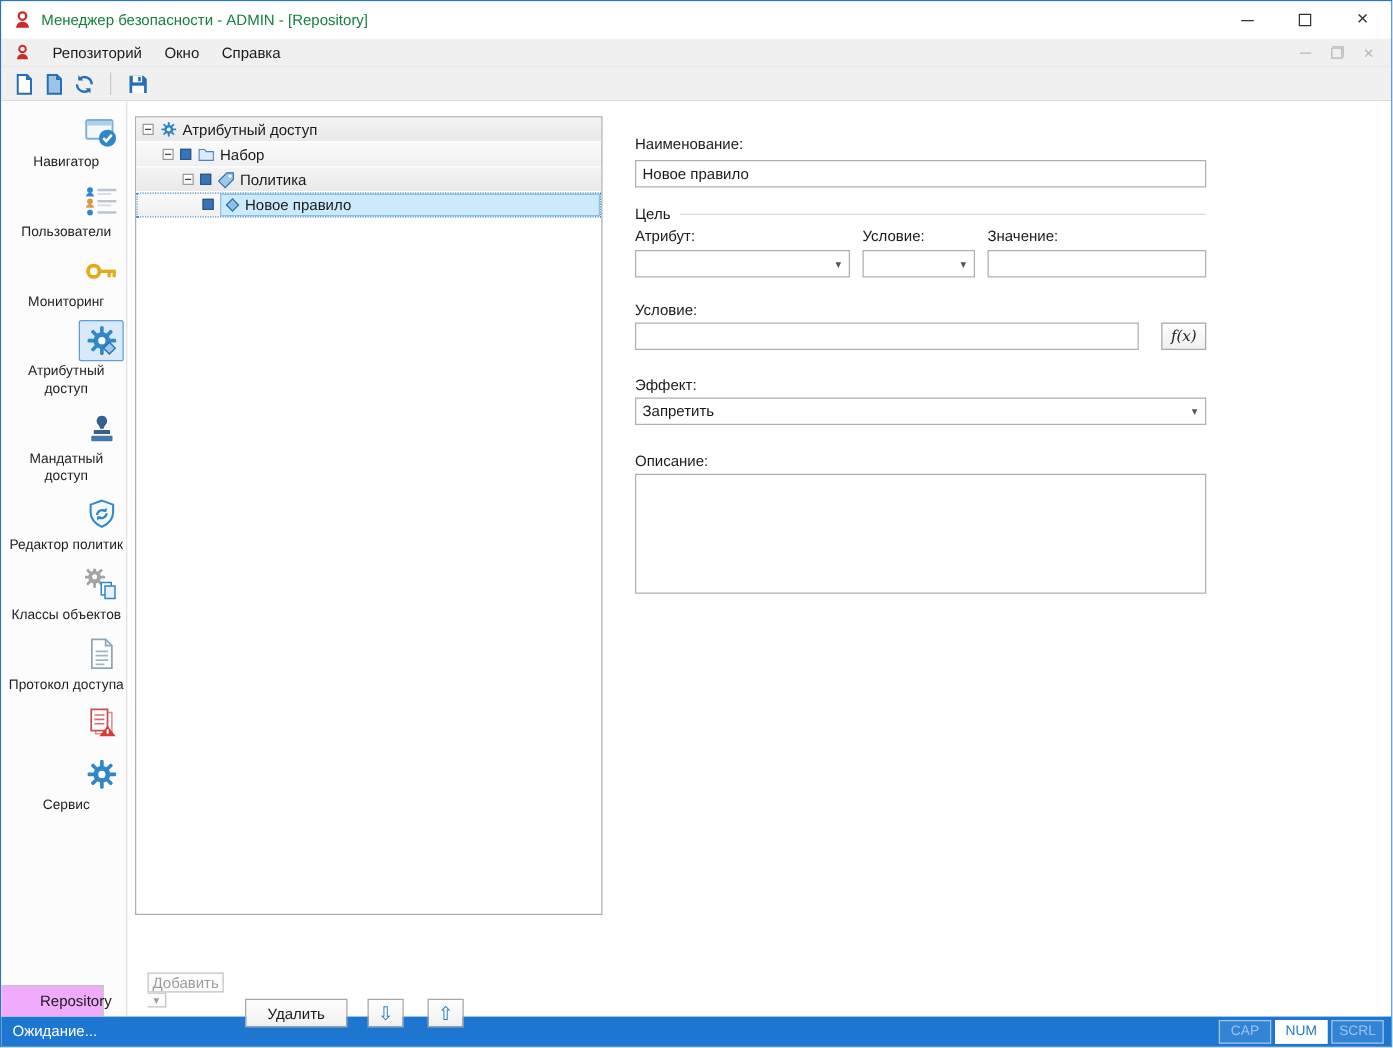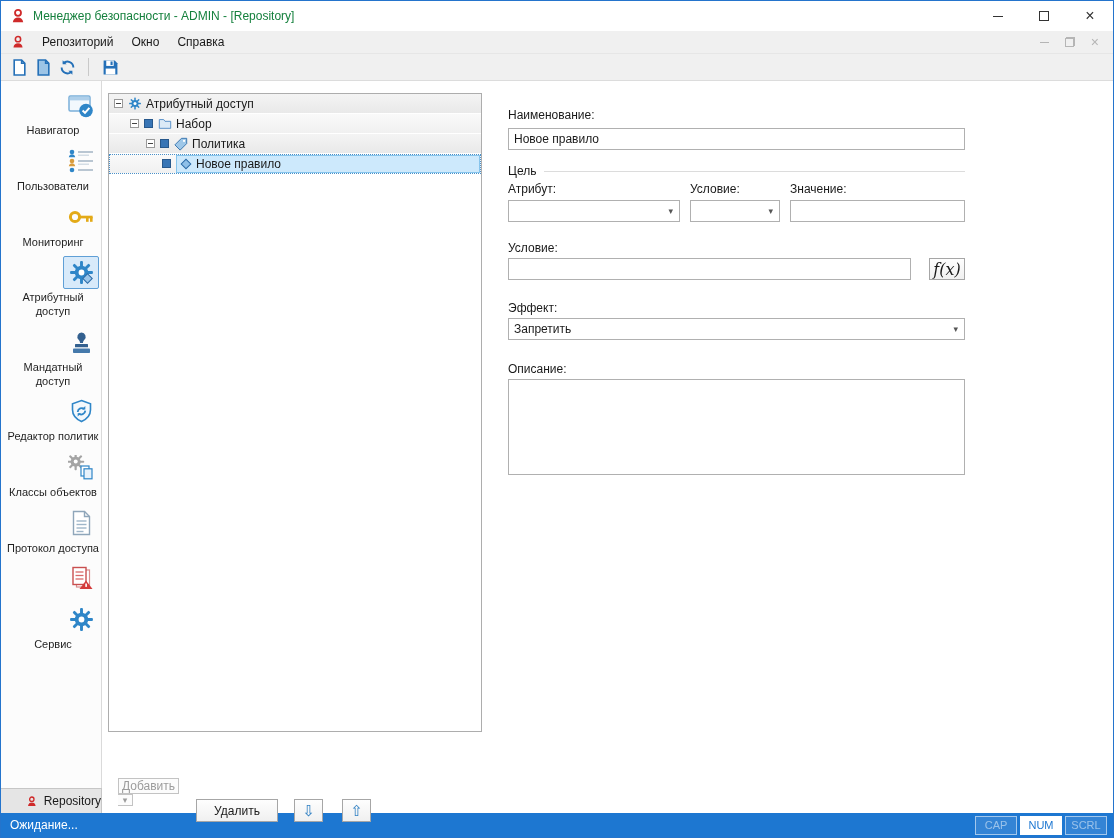--- a/index.html
+++ b/index.html
@@ -39,21 +39,21 @@
   .main { flex:1; display:flex; position:relative; background:#fff; min-height:0; }
 
   
   .sidebar { width:101px; border-right:1px solid #dadada; background:#fcfcfc; position:relative;
              display:flex; flex-direction:column; align-items:center; padding-top:8px; gap:7px; flex:0 0 auto; }
   .side-item { width:96px; display:flex; flex-direction:column; align-items:flex-end; cursor:default; }
   .side-icon-wrap { width:36px; height:33px; display:flex; align-items:center; justify-content:center;
                     border:1px solid transparent; border-radius:2px; }
   .side-item.selected .side-icon-wrap { background:#d8eafa; border-color:#5f9fd6; }
   .side-label { font-size:11px; text-align:center; line-height:1.25; margin-top:2px; color:#1f1f1f; width:92px; }
-  .repo-tab { position:absolute; left:0; bottom:0; width:101px; height:25px; background:#e5e5e5;
+  .repo-tab { position:absolute; left:0; bottom:0; width:82px; height:25px; background:#f0abfc;
               border-top:1px solid #c6c6c6; border-right:1px solid #c6c6c6;
               display:flex; align-items:center; gap:6px; padding-left:25px; font-size:12px; }
 
   
   .content { flex:1; position:relative; background:#fff; }
 
   .tree-panel { position:absolute; left:6px; top:12px; width:374px; height:639px;
                 border:1px solid #adadad; background:#fff; overflow:hidden; }
   .tree-row { height:20px; display:flex; align-items:center; font-size:12px; border-bottom:1px solid #fff; }
   .tree-row.stripe-a { background:linear-gradient(#f4f4f4,#e9e9e9); }
@@ -91,21 +91,21 @@
   .f-input { position:absolute; height:22px; border:1px solid #b0b0b0; background:#fff;
              font-family:"Liberation Sans", sans-serif; font-size:12px; padding:0 5px; color:#1a1a1a; }
   .combo { position:absolute; height:22px; border:1px solid #b0b0b0; background:#fff;
            display:flex; align-items:center; padding:0 5px; }
   .combo .combo-text { flex:1; font-size:12px; }
   .combo .combo-arrow { font-size:9px; color:#555; padding-right:1px; }
   .group-head { position:absolute; left:0; right:0; display:flex; align-items:center; }
   .group-line { flex:1; height:1px; background:#dcdcdc; margin-left:8px; }
   .fx-btn { position:absolute; width:36px; height:22px; border:1px solid #a6a6a6;
             background:linear-gradient(#fefefe,#f0f0f0); display:flex; align-items:center; justify-content:center;
-            font-family:"DejaVu Serif", serif; font-style:italic; font-size:16px; }
+            font-family:"DejaVu Serif", serif; font-style:italic; font-size:12px; }
   .f-textarea { position:absolute; border:1px solid #b0b0b0; background:#fff; resize:none;
                 font-family:"Liberation Sans", sans-serif; font-size:12px; padding:4px; }
 
   
   .statusbar { height:24px; background:#1d77d1; color:#fff; display:flex; align-items:center;
                padding-left:9px; font-size:12px; flex:0 0 auto; }
   .sb-indicators { margin-left:auto; display:flex; gap:3px; padding-right:6px; }
   .sb-ind { width:42px; height:19px; display:flex; align-items:center; justify-content:center;
             font-size:11px; border:1px solid rgba(255,255,255,.55); color:rgba(255,255,255,.5);
             background:rgba(255,255,255,.10); }

